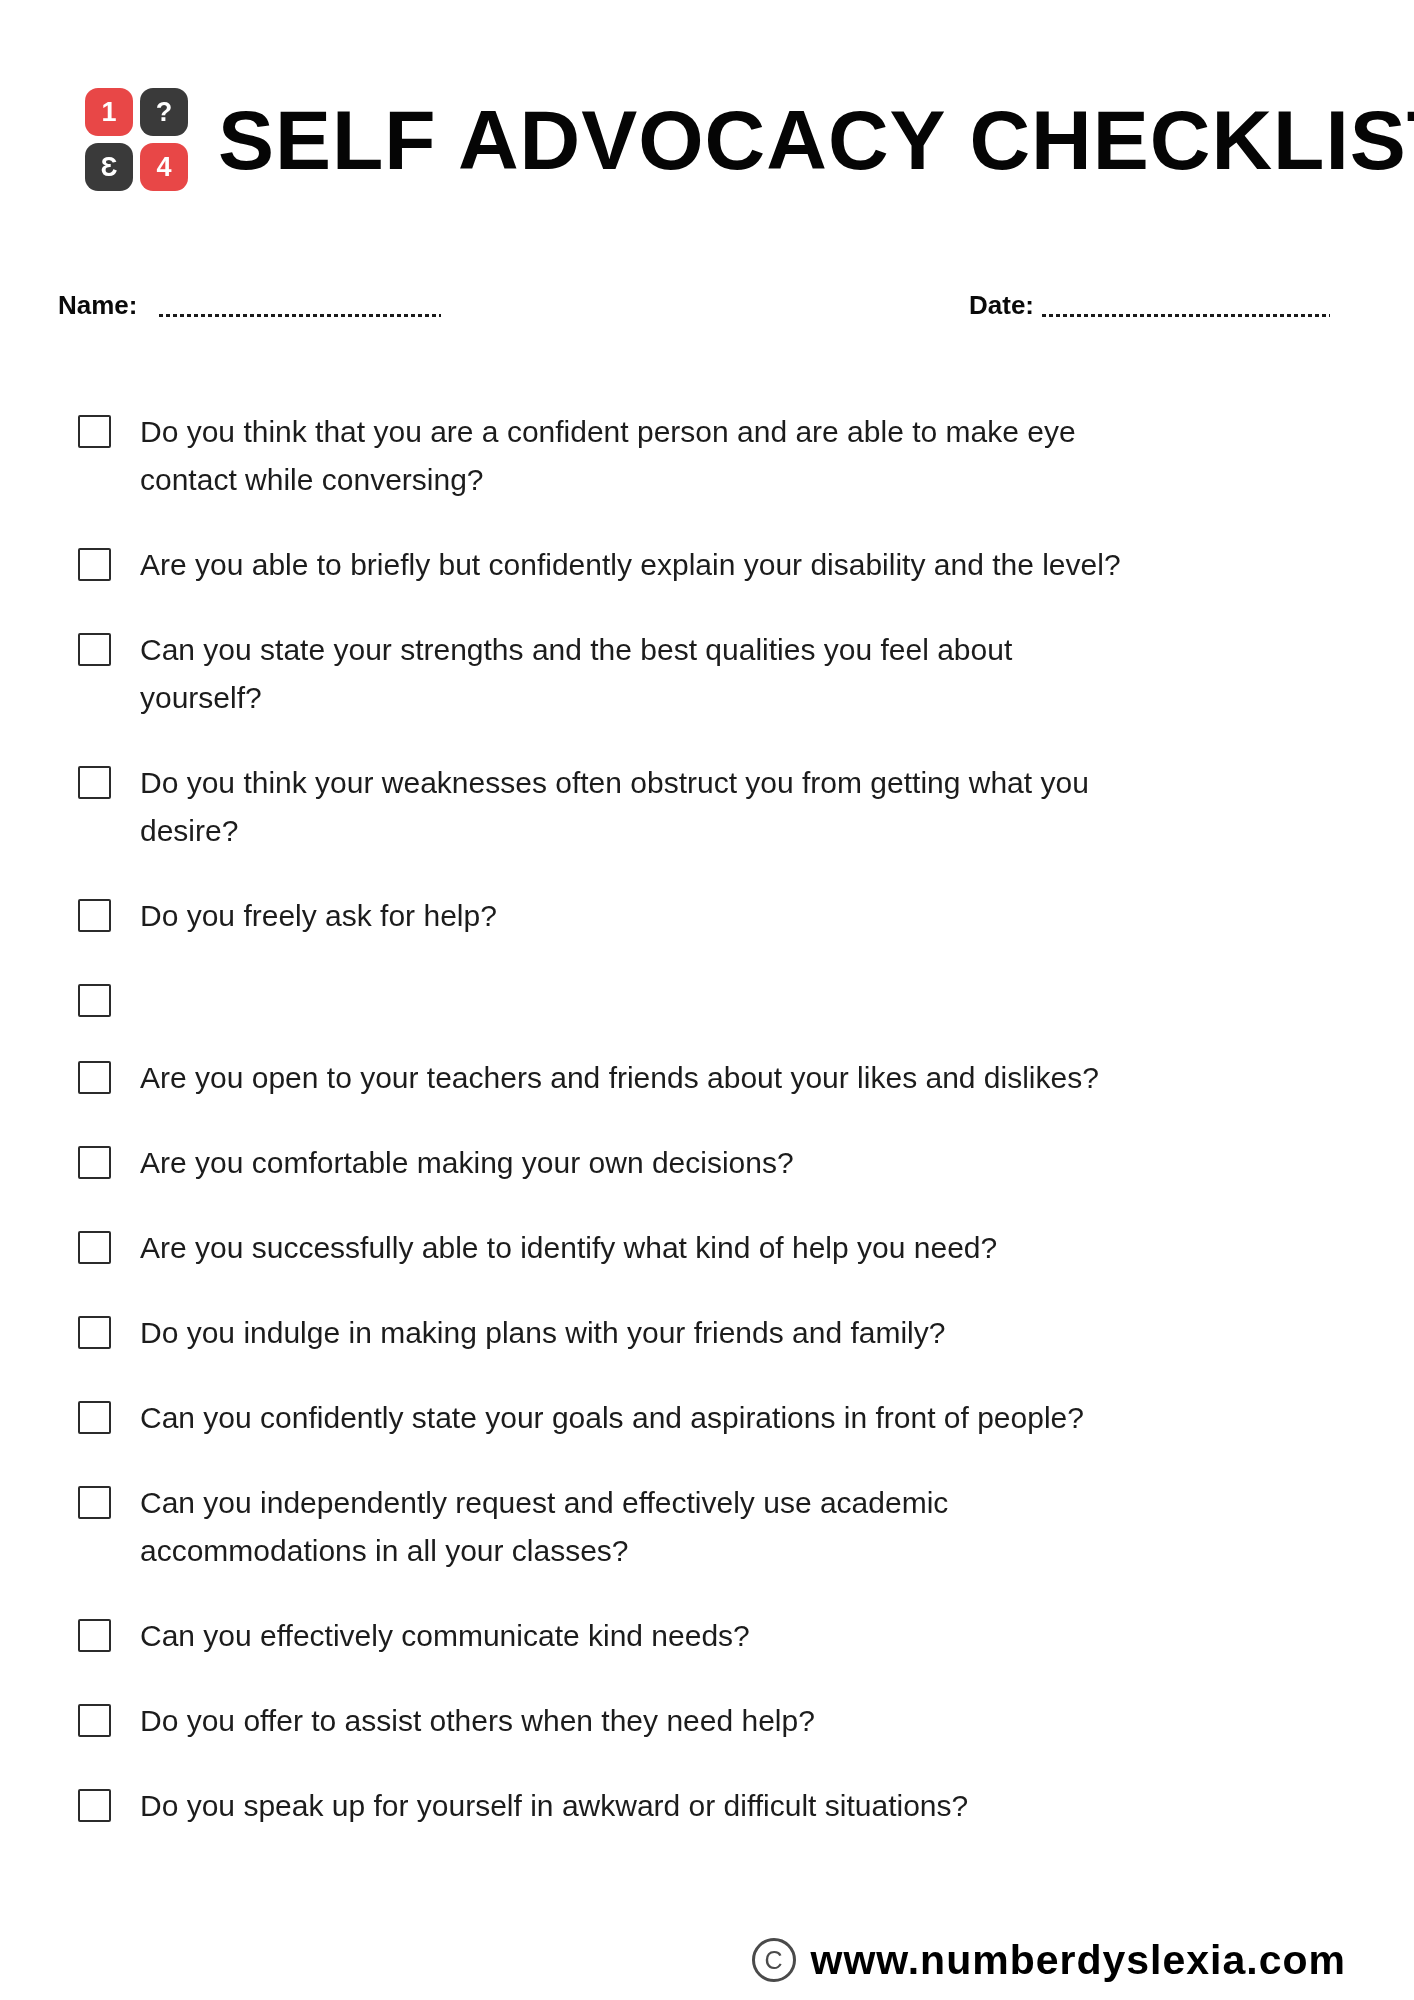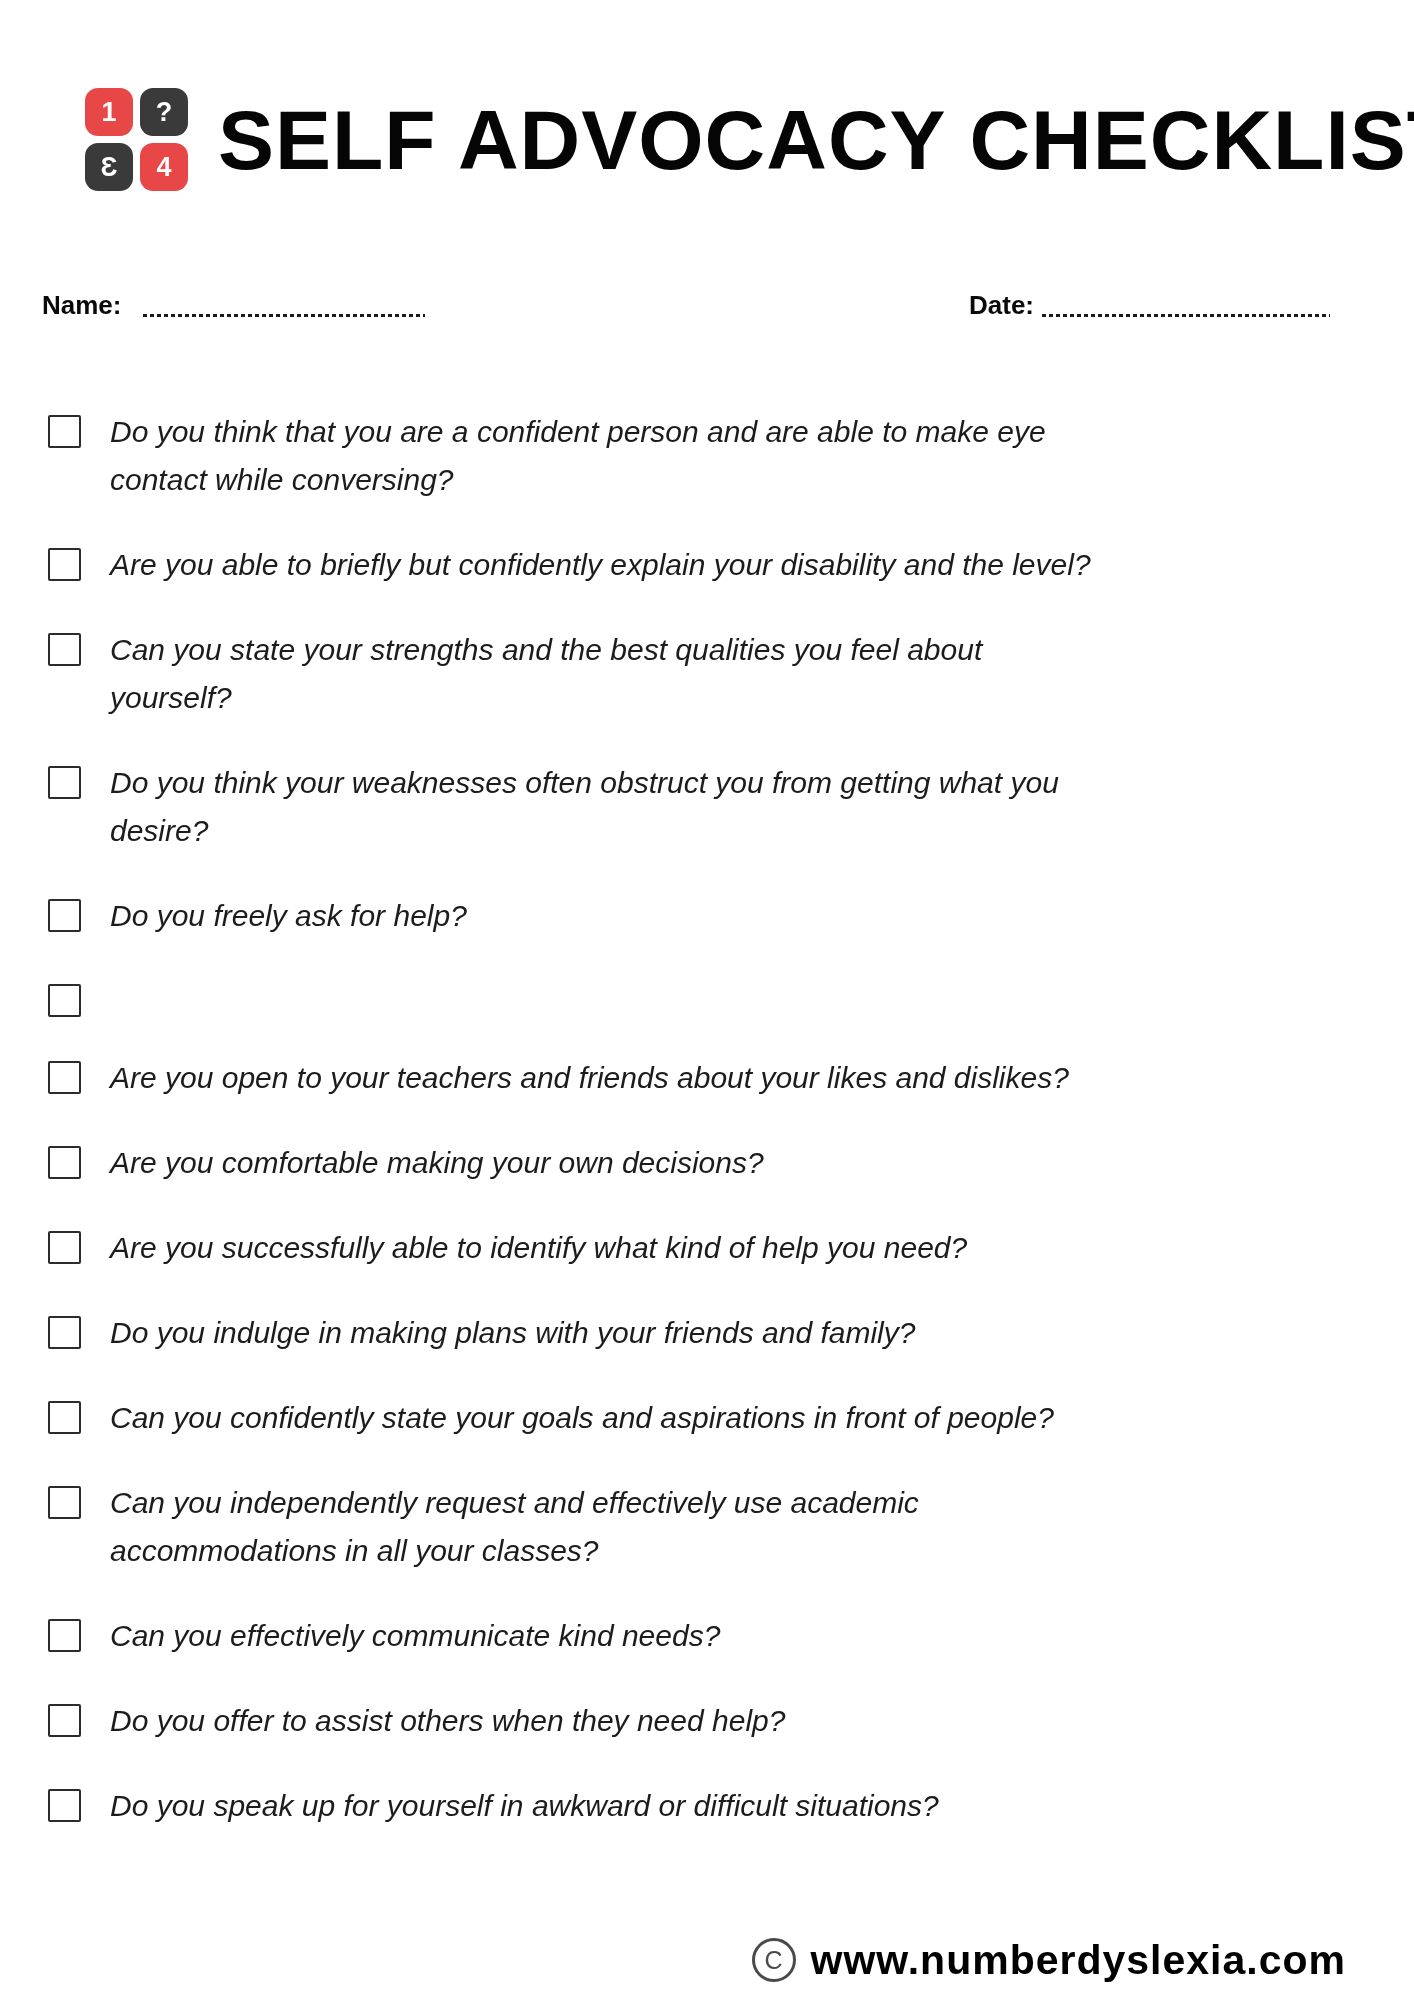--- a/index.html
+++ b/index.html
@@ -46,21 +46,21 @@
     color: #050505;
     white-space: nowrap;
     line-height: 1;
   }
 
   
   .fields-row {
     display: flex;
     justify-content: space-between;
     align-items: flex-end;
-    padding: 0 84px 0 42px;
+    padding: 0 84px 0 58px;
     margin-top: 100px;
   }
   .field-group { display: flex; align-items: flex-end; }
   .field-label {
     font-size: 26px;
     font-weight: 700;
     color: #0a0a0a;
     line-height: 1.1;
   }
   .fill-line {
@@ -68,22 +68,21 @@
     background: repeating-linear-gradient(90deg, #1a1a1a 0 4px, transparent 4px 7px);
     margin-bottom: 3px;
   }
   .name-line { width: 282px; margin-left: 22px; }
   .date-line { width: 288px; margin-left: 8px; }
 
   
   .checklist {
     list-style: none;
     margin-top: 88px;
-    padding: 0 64px 0 48px;
-    font-style: italic;
+    padding: 0 64px 0 78px;
   }
   .check-item {
     display: flex;
     align-items: flex-start;
     margin-bottom: 37px;
   }
   .checkbox {
     width: 33px; height: 33px;
     border: 2px solid #2b2b2b;
     border-radius: 2px;

